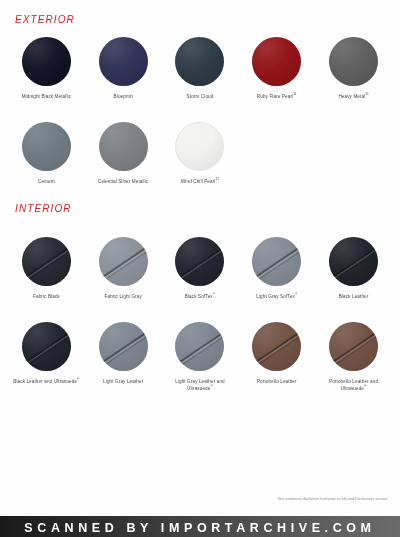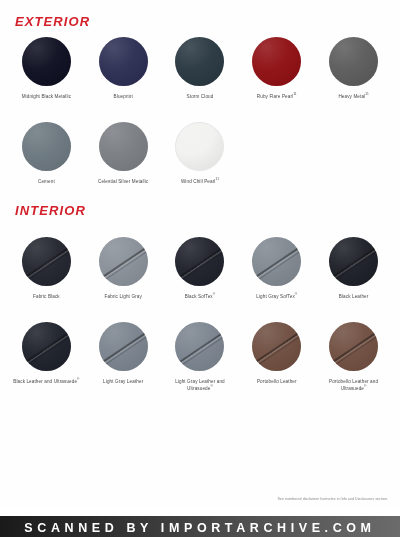--- a/index.html
+++ b/index.html
@@ -27,23 +27,23 @@
     position: absolute;
     left: 0;
     top: 0;
     width: 400px;
     height: 508px;
     background: #fefefe;
     box-sizing: border-box;
   }
 
   .section-header {
-    font-size: 13px;
+    font-size: 10px;
     font-style: italic;
-    font-weight: bold;
+    font-weight: normal;
     letter-spacing: 1.1px;
     color: #d3202b;
     text-transform: uppercase;
   }
 
   #exterior-header {
     position: absolute;
     left: 15px;
     top: 14px;
   }

